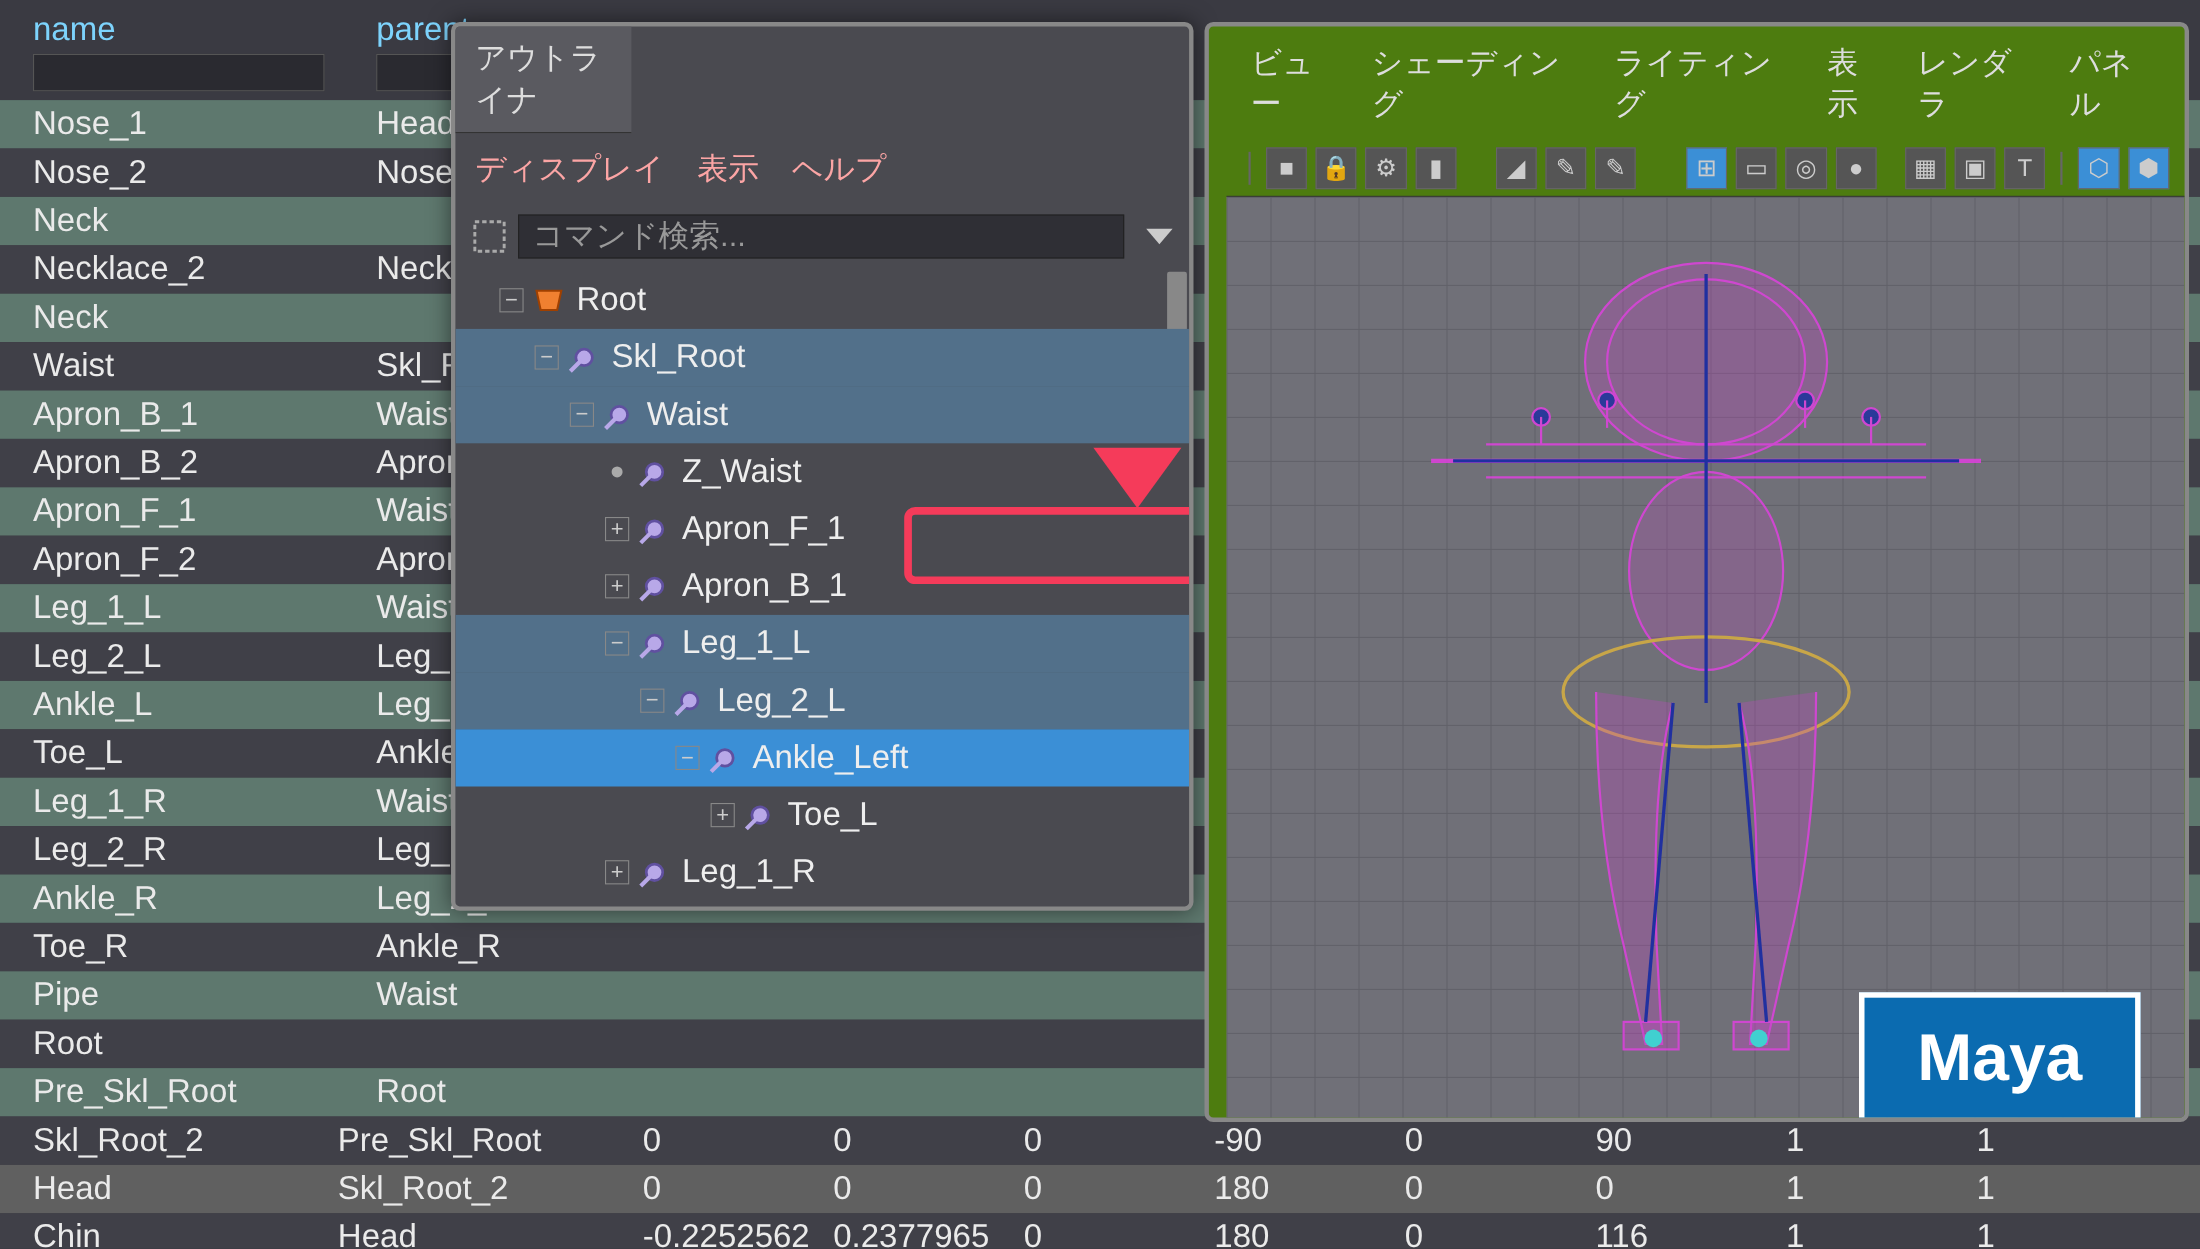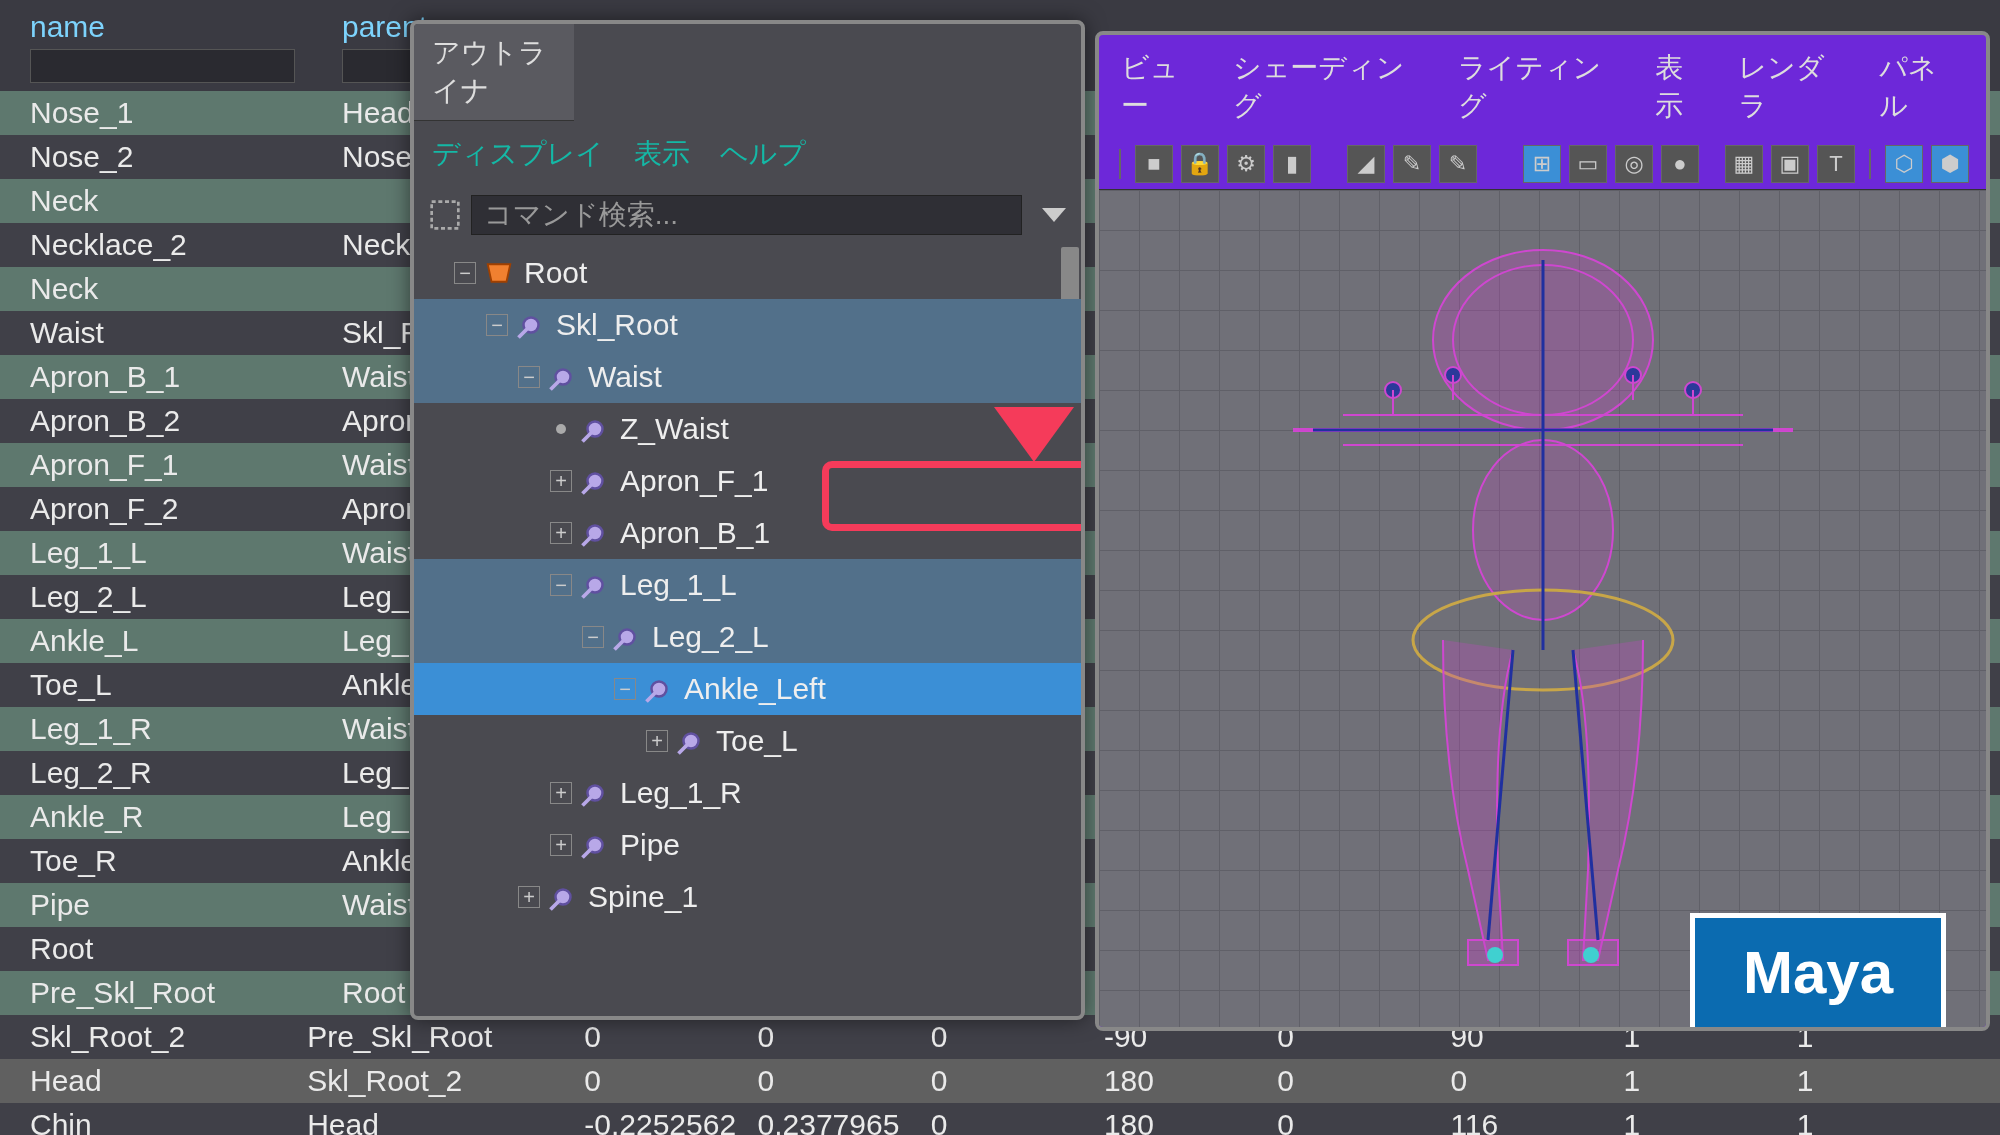--- a/index.html
+++ b/index.html
@@ -11,43 +11,43 @@
 .bg-input-row { display: flex; padding: 5px 30px 8px; gap: 0; }
 .bg-input { width: 265px; height: 34px; background: #2a2a30; border: 1px solid #555; margin-right: 47px; }
 .bg-rows { }
 .bg-row { display: flex; height: 44px; align-items: center; padding: 0 30px; font-size: 30px; }
 .bg-row.even { background: #5e786e; }
 .bg-row.odd { background: #404048; }
 .bg-row.plain-even { background: #606060; }
 .bg-cell { width: 312px; color: #eaeaea; }
 .bg-cell.num { width:195px; }
 
-.outliner-panel { position: absolute; top: 20px; left: 410px; width: 675px; height: 1000px; background: #4a4a50; border: 4px solid #888; border-radius: 8px; box-shadow: 0 0 20px rgba(0,0,0,0.5); overflow:hidden;}
+.outliner-panel { position: absolute; top: 20px; left: 410px; width: 675px; height: 808px; background: #4a4a50; border: 4px solid #888; border-radius: 8px; box-shadow: 0 0 20px rgba(0,0,0,0.5); overflow:hidden;}
 .outliner-tab { background: #5a5a60; padding: 10px 18px; font-size: 28px; color: #ddd; border-bottom: 1px solid #333; width: 160px; }
-.outliner-menubar { display: flex; gap: 30px; padding: 14px 18px; font-size: 28px; color: #14b8a6; }
+.outliner-menubar { display: flex; gap: 30px; padding: 14px 18px; font-size: 28px; color: #fca5a5; }
 .outliner-search { display: flex; align-items: center; padding: 8px 15px; gap: 10px; }
 .outliner-search-icon { width: 32px; height: 32px; }
 .outliner-search-input { flex: 1; background: #2f2f35; border: 1px solid #222; height: 40px; padding: 0 12px; font-size: 28px; color: #eee; }
 .outliner-search-input::placeholder { color: #999; }
 .outliner-dropdown-arrow { width:0; height:0; border-left:12px solid transparent; border-right:12px solid transparent; border-top:14px solid #ccc; margin-left:10px;}
 
 .tree { padding: 4px 0; position: relative; }
 .tree-scrollbar { position: absolute; right: 2px; top: 4px; width: 18px; height: 80px; background: #888; border-radius:2px; }
 .tree-row { display: flex; align-items: center; height: 52px; font-size: 30px; color: #eee; position: relative; }
 .tree-row.sel-light { background: #52708a; }
 .tree-row.sel-strong { background: #3b8fd6; }
 .tree-toggle { width: 22px; height: 22px; display: flex; align-items: center; justify-content: center; font-size: 20px; color: #ccc; margin-right: 8px; flex-shrink:0; border:1px solid #888;}
 .tree-toggle.leaf { border:none; border-radius:50%; width:10px; height:10px; background:#aaa; margin-left:6px; margin-right:14px;}
 .tree-icon { width: 30px; height: 30px; margin-right: 10px; flex-shrink:0; }
 .tree-indent { display:inline-block; flex-shrink:0;}
 
 .highlight-box { position: absolute; border: 7px solid #f53b5a; border-radius: 10px; pointer-events: none; }
 .callout-arrow { position: absolute; width:0; height:0; border-left:40px solid transparent; border-right:40px solid transparent; border-top:55px solid #f53b5a; pointer-events:none; }
 
-.viewport-panel { position: absolute; top: 31px; left: 1095px; right: 10px; height: 1000px; background: #6d28d9; border: 4px solid #888; border-radius: 8px; overflow:hidden;}
+.viewport-panel { position: absolute; top: 20px; left: 1095px; right: 10px; height: 1000px; background: #4d7c0f; border: 4px solid #888; border-radius: 8px; overflow:hidden;padding-left:16px;}
 .vp-menubar { display: flex; gap: 28px; padding: 14px 22px; font-size: 28px; color: #ddd; }
 .vp-toolbar { display: flex; align-items: center; gap: 8px; padding: 6px 14px; border-bottom: 1px solid #333; }
 .vp-tool-icon { width: 38px; height: 38px; background: #555; border: 1px solid #666; display:flex; align-items:center; justify-content:center; color:#ccc; font-size:22px;}
 .vp-tool-icon.active { background: #3b8fd6; }
 .vp-tool-sep { width:2px; height:30px; background:#666; margin:0 6px;}
 .vp-canvas { background: #707078; position: relative; height: calc(100% - 120px); overflow:hidden;}
 .vp-grid { position:absolute; inset:0; background-image: linear-gradient(#606068 1px, transparent 1px), linear-gradient(90deg, #606068 1px, transparent 1px); background-size: 40px 40px; }
 .rig { position:absolute; top:30px; left:50%; transform:translateX(-50%); width:500px; height:780px; }
 
 .maya-label { position: absolute; right: 40px; bottom: 30px; background: #0b6bb0; border: 5px solid #fff; color: #fff; font-size: 60px; font-weight: bold; padding: 20px 48px; text-align: right; }

